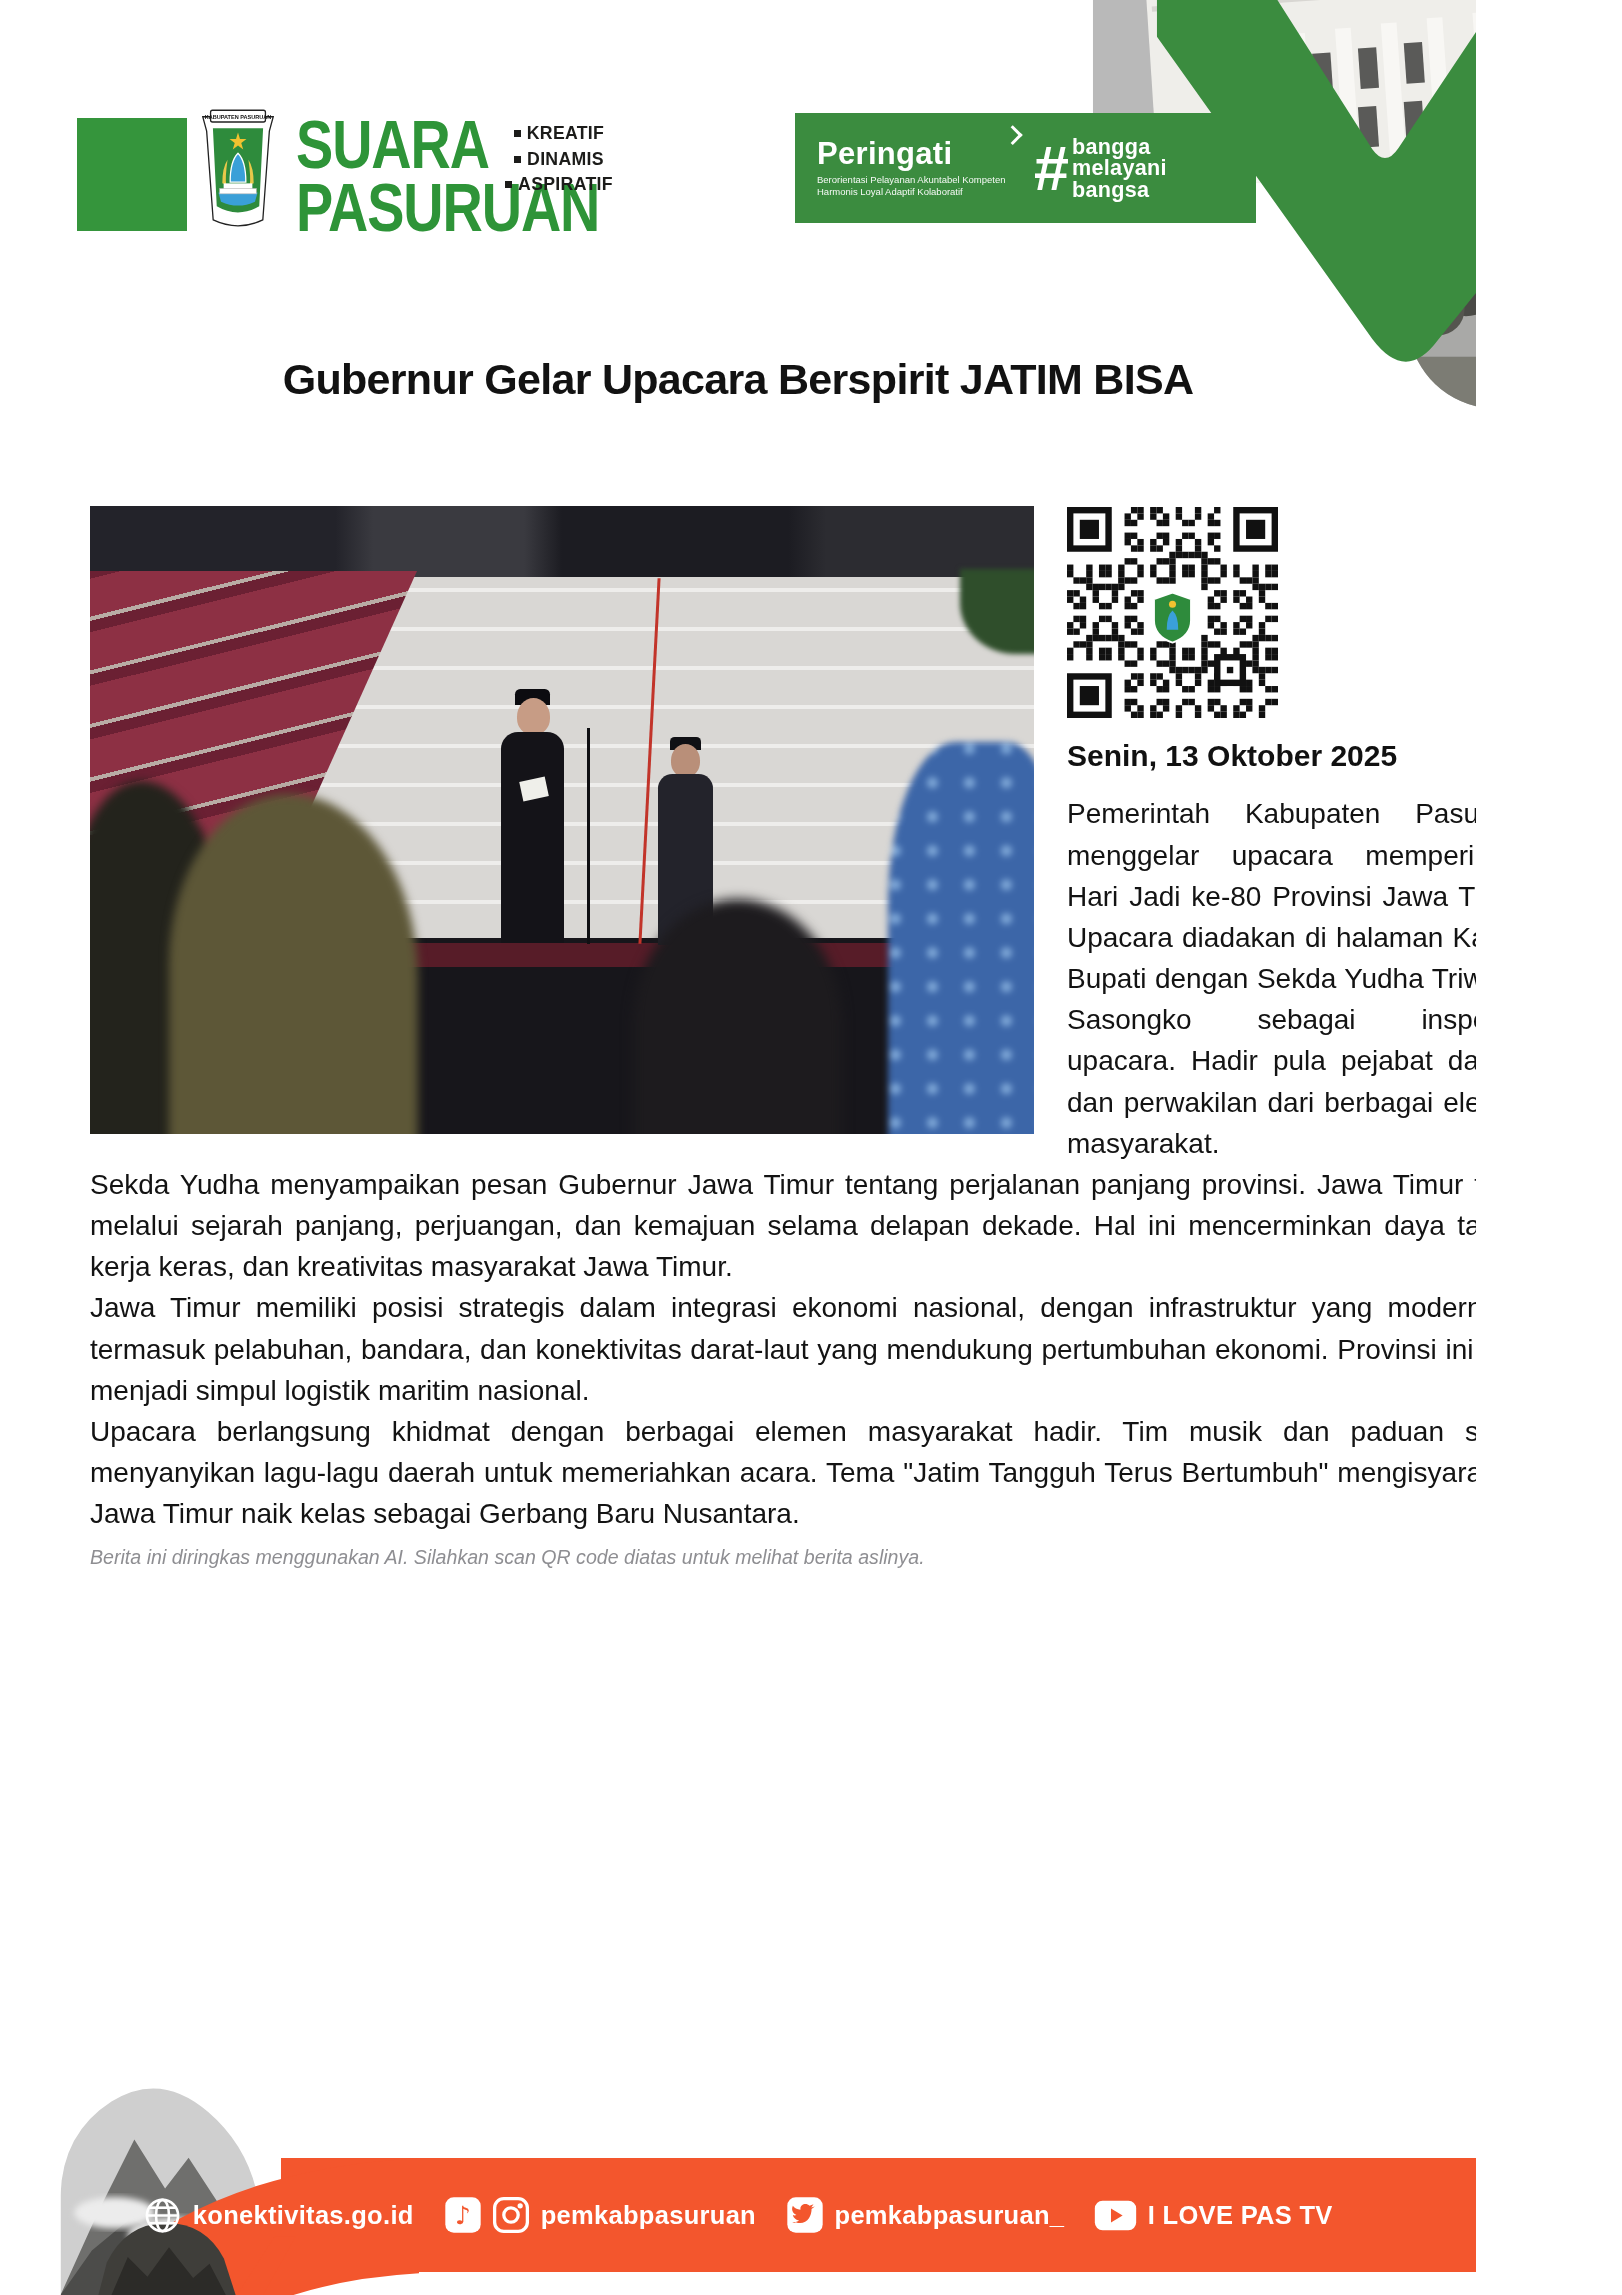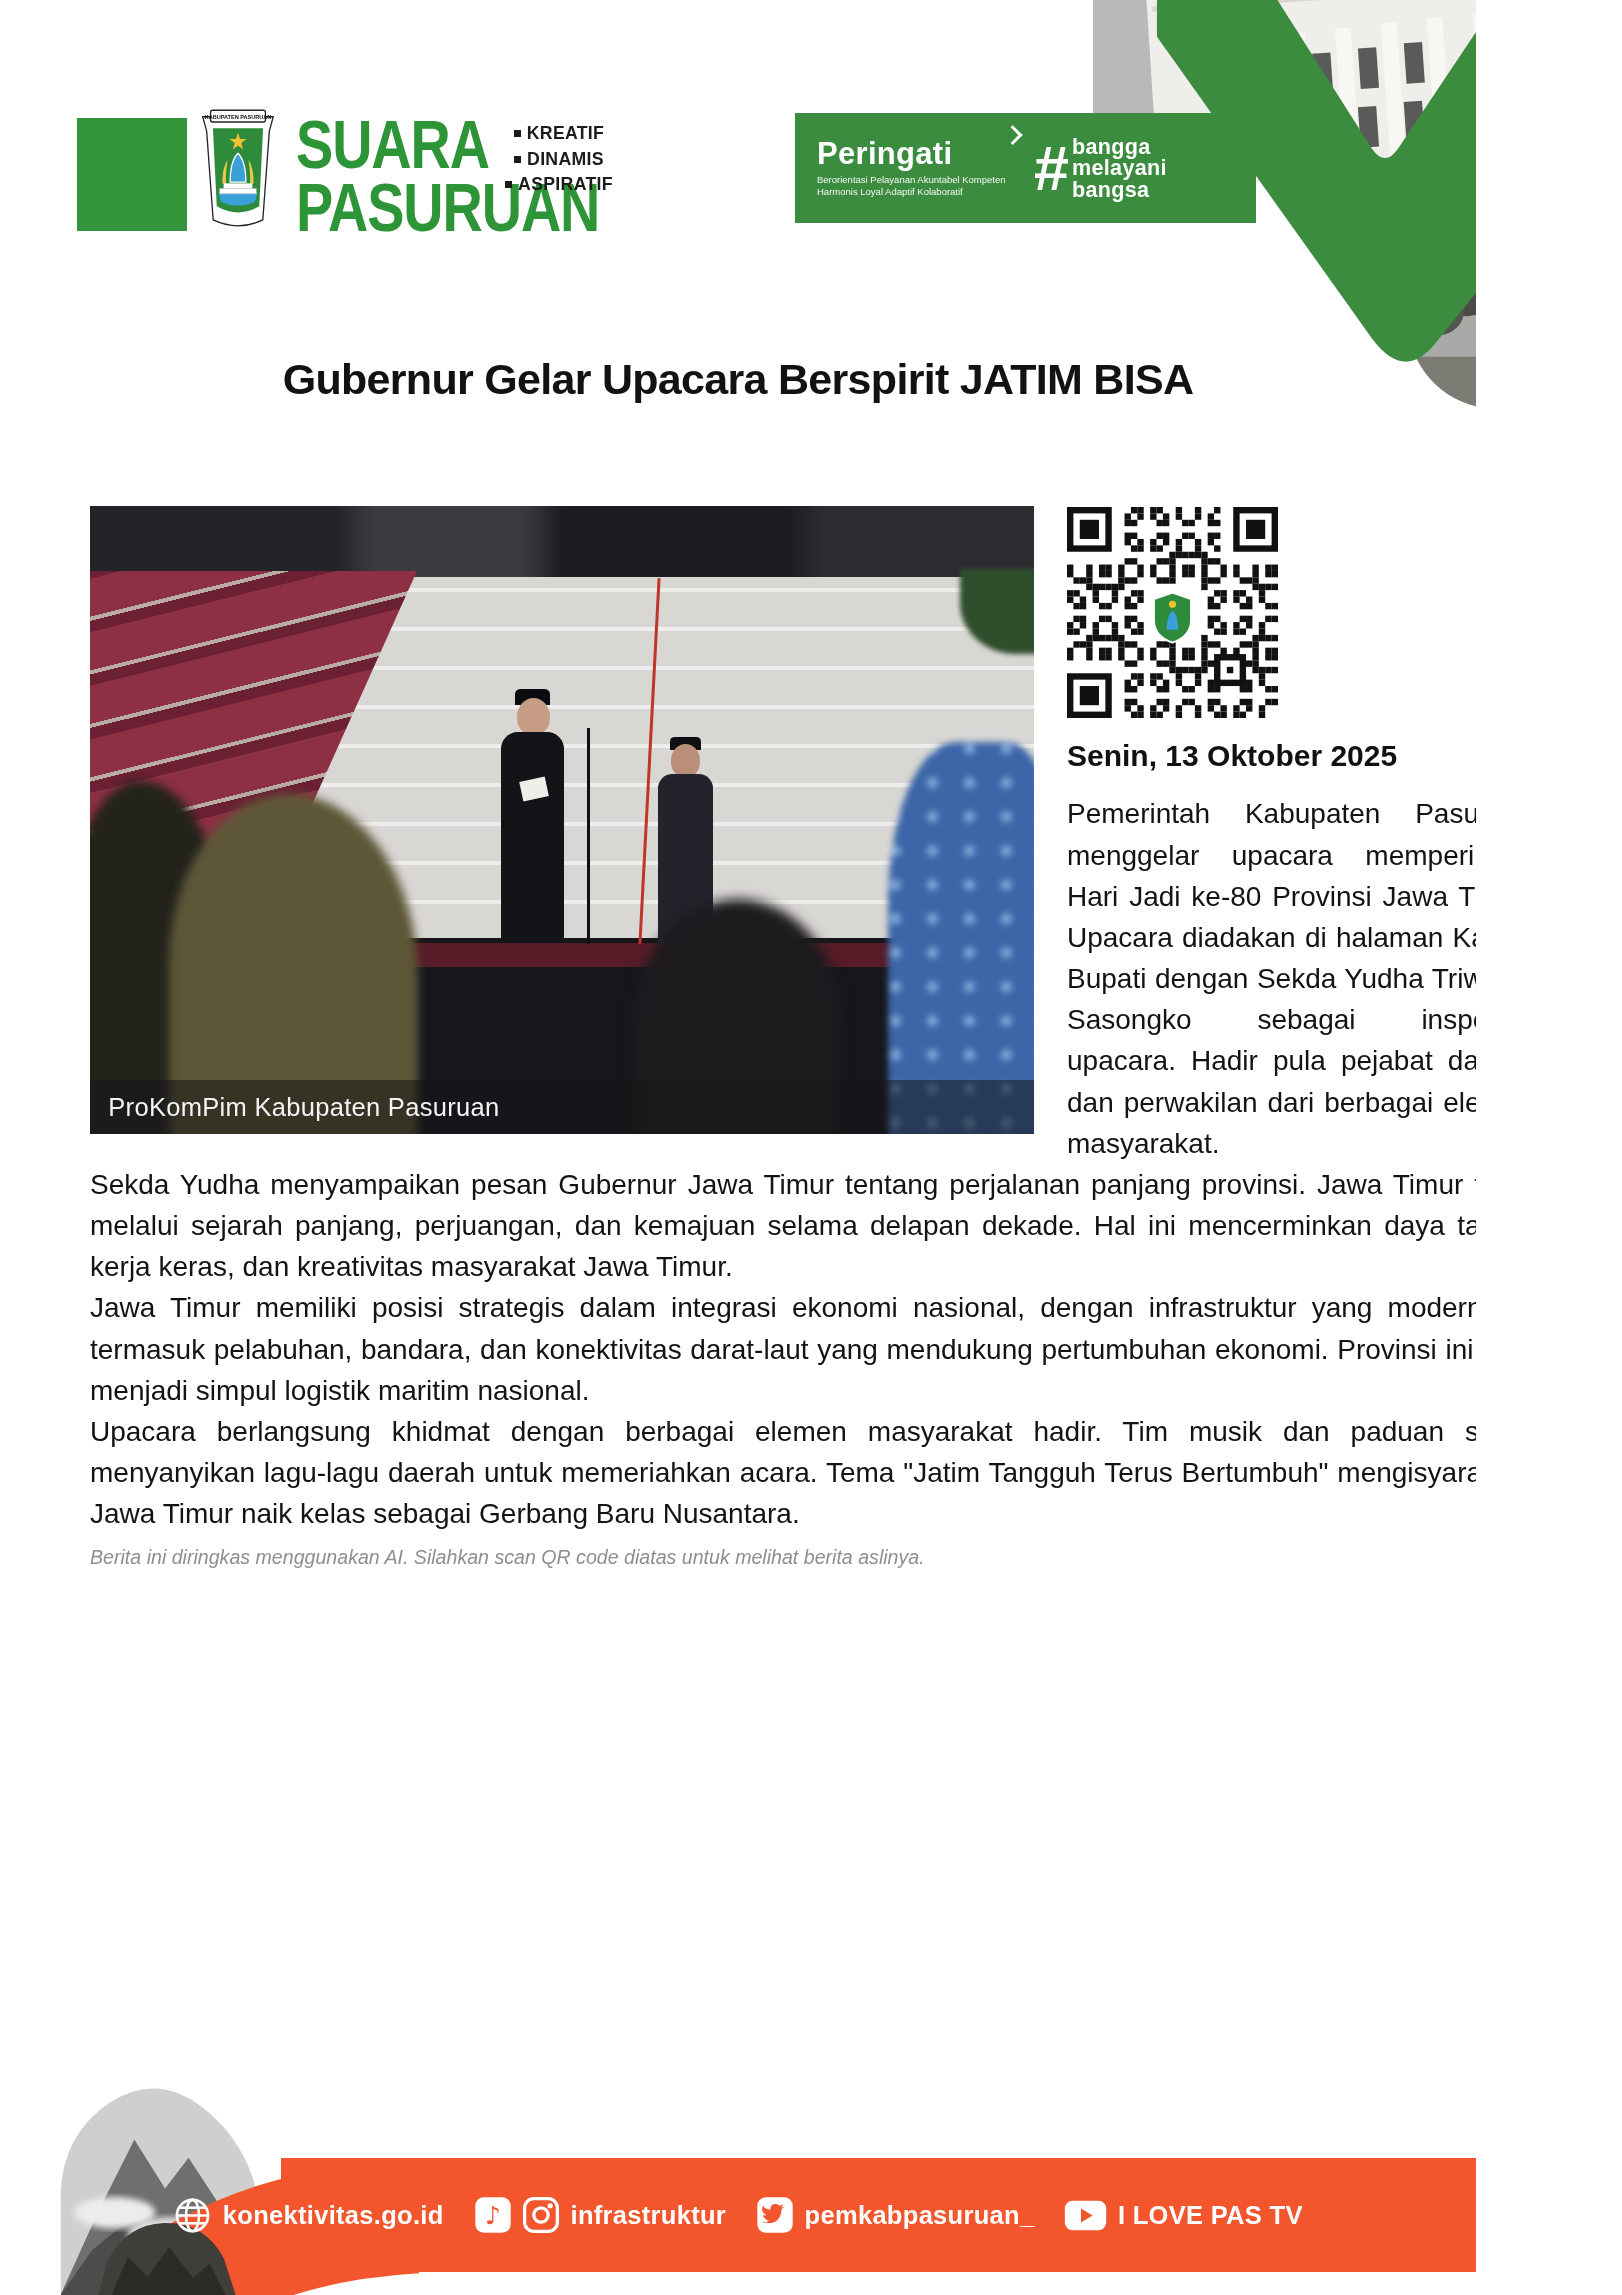--- a/index.html
+++ b/index.html
@@ -231,23 +231,20 @@
       <div class="man-2">
         <div class="peci"></div>
           <div class="head"></div>
           <div class="body"></div>
       </div>
       <div class="fg-left-dark"></div>
       <div class="fg-left-olive"></div>
       <div class="fg-center-head"></div>
       <div class="fg-right-blue"></div>
       <div class="fg-foliage"></div>
-      <div class="caption">
-        <span>ProKomPim Kabupaten Pasuruan</span>
-      </div>
     </div>
 
     <svg class="qr" id="qr-svg" viewBox="0 0 33 33">
       <rect x="0" y="0" width="33" height="33" fill="#ffffff"></rect>
       <g id="qr-noise" fill="#111111">
           <rect x="10" y="0" width="1" height="1"></rect>
           <rect x="11" y="0" width="1" height="1"></rect>
           <rect x="13" y="0" width="1" height="1"></rect>
           <rect x="14" y="0" width="1" height="1"></rect>
           <rect x="17" y="0" width="1" height="1"></rect>
@@ -650,21 +647,21 @@
     <div class="f-item">
       <svg class="f-ic" width="38" height="38" viewBox="0 0 58 58">
         <rect x="2" y="2" width="54" height="54" rx="13" fill="#fff"></rect>
         <text x="29" y="42" text-anchor="middle" font-size="38" font-weight="700" fill="#F3562D" font-family="DejaVu Sans, sans-serif">♪</text>
       </svg>
       <svg class="f-ic" width="38" height="38" viewBox="0 0 58 58">
         <rect x="4" y="4" width="50" height="50" rx="14" fill="none" stroke="#fff" stroke-width="5"></rect>
         <circle cx="29" cy="29" r="11" fill="none" stroke="#fff" stroke-width="5"></circle>
         <circle cx="43" cy="15" r="4" fill="#fff"></circle>
       </svg>
-      <span class="f-label">infrastruktur</span>
+      <span class="f-label">pemkabpasuruan</span>
     </div>
     <div class="f-item">
       <svg class="f-ic" width="38" height="38" viewBox="0 0 58 58">
         <rect x="2" y="2" width="54" height="54" rx="13" fill="#fff"></rect>
         <path d="M15,40 C22,43 31,41 35,34 C39,28 39,22 39,20 L44,16 L38.5,17.5 L42,12.5 L36,15 C31,9.5 22,12.5 22,19 L22,21 C17,21 12.5,18 10.5,15 C7.5,21 10.5,27 16,29 C14,30 12,30 10.5,29 C11.5,34 16,37 20,37 C17,39.5 13,40.8 9.5,40 C12,41.5 14,41.8 15,40 Z" fill="#F3562D"></path>
       </svg>
       <span class="f-label">pemkabpasuruan_</span>
     </div>
     <div class="f-item">
       <svg class="f-ic" width="43" height="31" viewBox="0 0 66 48">

